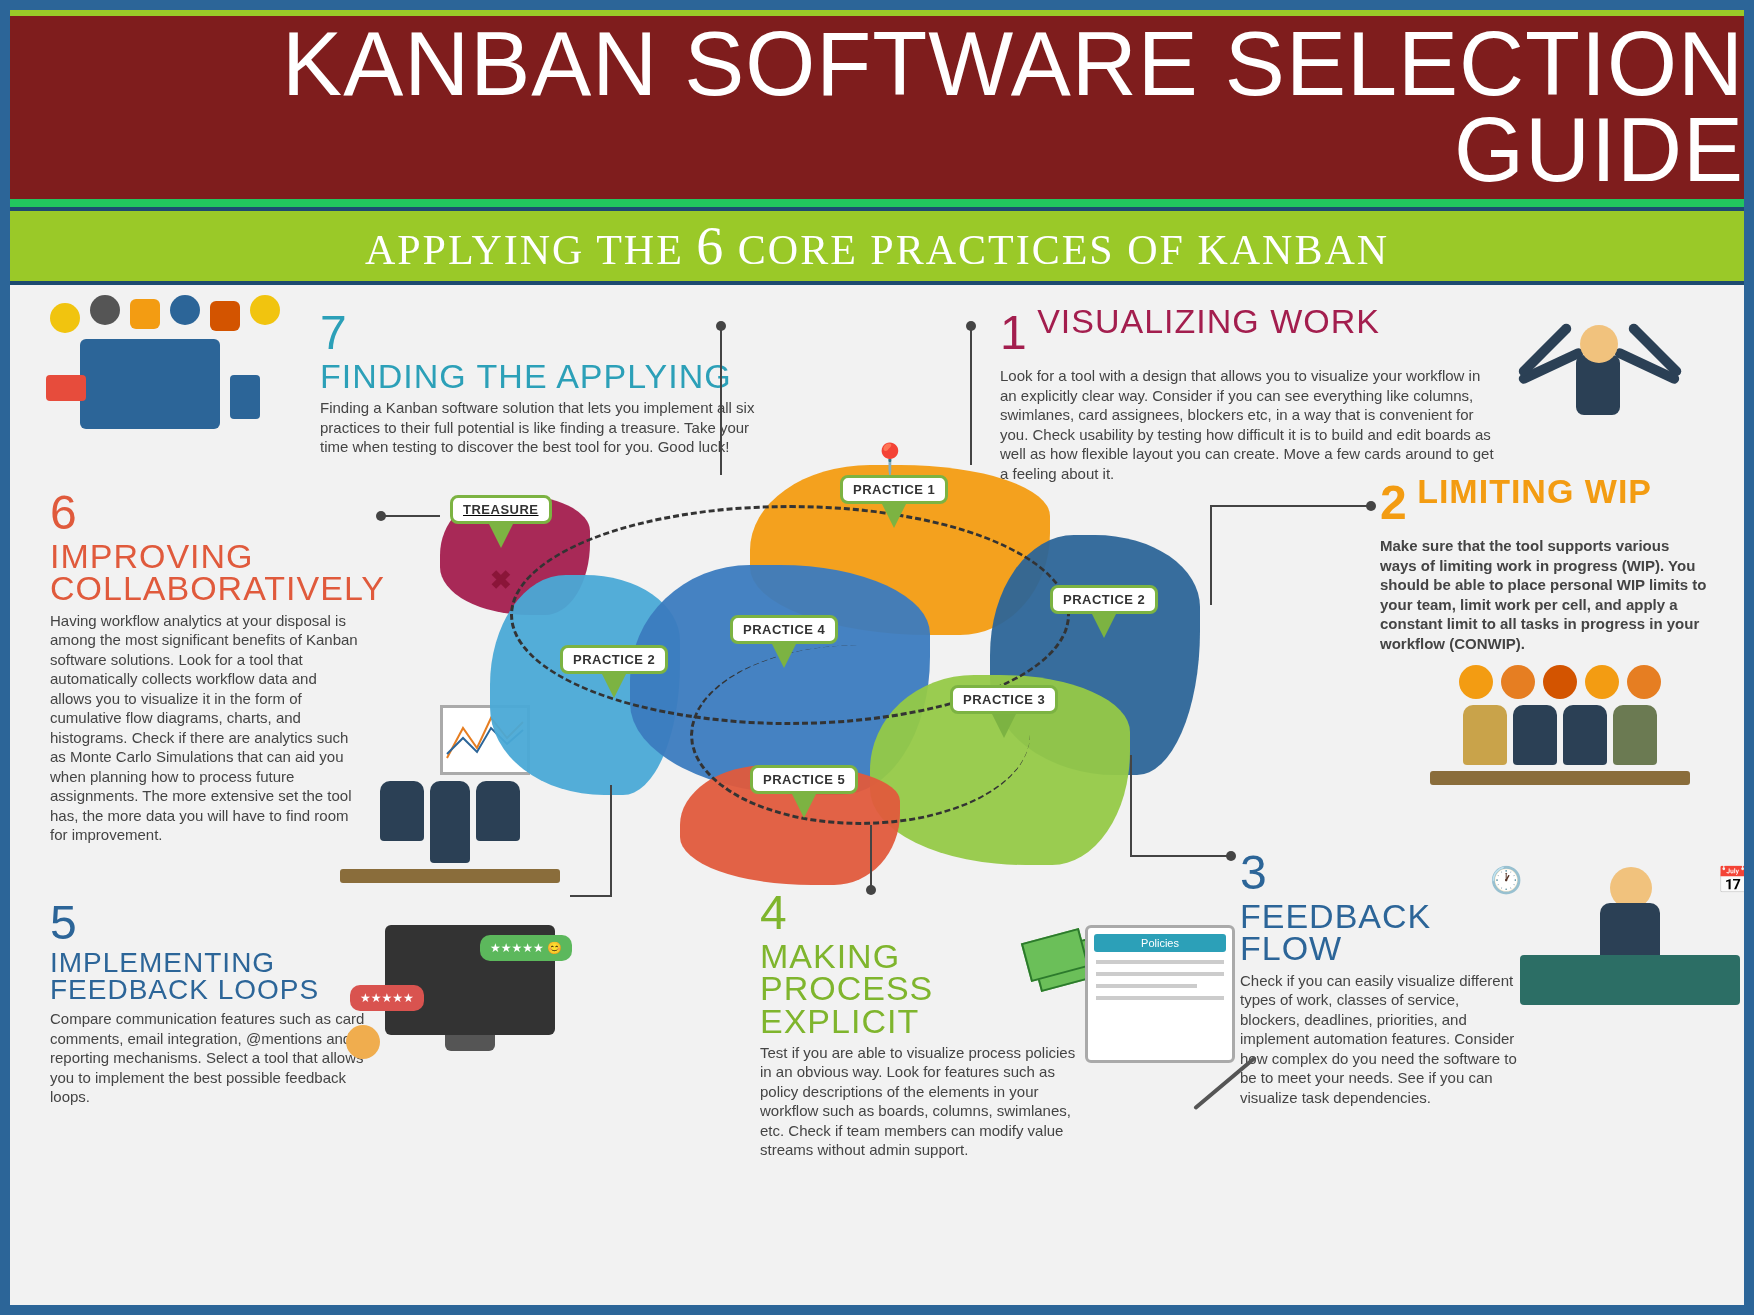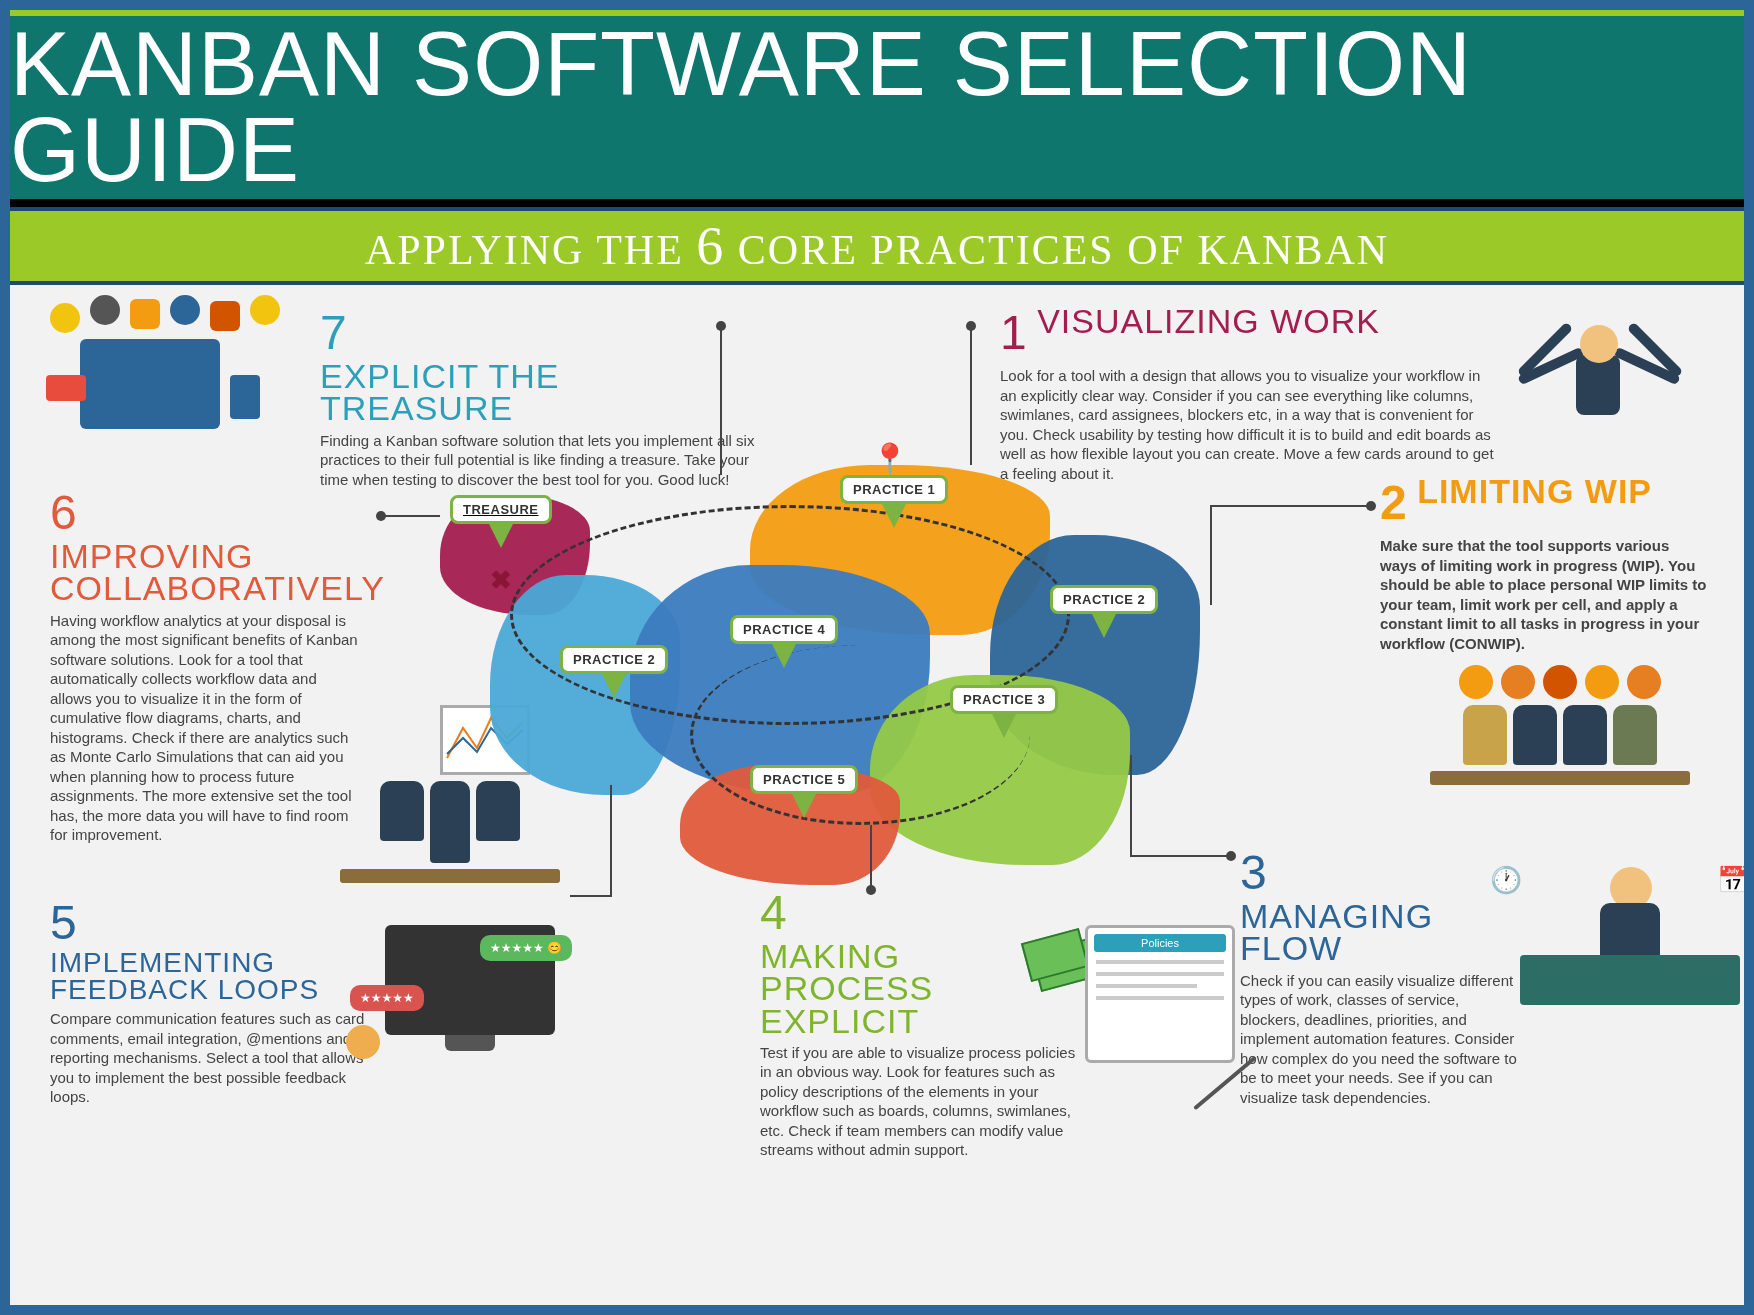--- a/index.html
+++ b/index.html
@@ -1,21 +1,21 @@
 <!DOCTYPE html>
 <html><head>
 <meta charset="utf-8">
 <style>
   * { margin:0; padding:0; box-sizing:border-box; }
   body { font-family: Arial, Helvetica, sans-serif; background:#fff; width:1754px; }
   .page { width:1754px; height:1315px; background:#f2f2f2; border:10px solid #2c6598; position:relative; overflow:hidden; }
   .page::before{content:"";position:absolute;top:0;left:0;right:0;height:6px;background:#9ac928;}
 
   
-  .hdr { background:#0f766e; text-align:left; padding:12px 0 6px; border-bottom:8px solid #000000;}
+  .hdr { background:#7f1d1d; text-align:right; padding:12px 0 6px; border-bottom:8px solid #22c55e;}
   .hdr h1{ font-family: Impact, 'Arial Black', sans-serif; font-size:90px; letter-spacing:1px; color:#fff; font-weight:400; line-height:0.95;}
   .sub-band{ background:#9ac928; text-align:center; padding:4px 0; border-top:4px solid #1d4a70;border-bottom:4px solid #1d4a70;}
   .sub-band h2{ font-family: Georgia, 'Times New Roman', serif; font-size:42px; color:#fff; font-weight:400; letter-spacing:2px;}
   .sub-band h2 .big6{ font-size:54px; }
 
   .blurb{ background:#3b3b3b; color:#fff; text-align:center; font-size:21px; padding:12px 170px; border-top:6px solid #e7e7e7; border-bottom:6px solid #e7e7e7;}
 
   .content{ position:relative; height:1040px;}
   .num{ font-family: Impact, 'Arial Black', sans-serif; font-size:48px; display:inline-block; vertical-align:top; margin-right:6px;}
   .ttl{ font-family: Impact, 'Arial Black', sans-serif; font-size:34px; letter-spacing:1px; line-height:0.95; display:inline-block;}
@@ -94,21 +94,21 @@
   <div class="sub-band">
     <h2>
       <span>APPLYING THE </span><span class="big6">6</span><span> CORE PRACTICES OF KANBAN</span>
     </h2>
   </div>
 
   <div class="content">
 
     <div class="sect c-teal" style="left:310px;top:20px;width:440px;">
       <span class="num">7</span>
-      <span class="ttl">EXPLICIT THE TREASURE</span>
+      <span class="ttl">FINDING THE APPLYING</span>
       <p>Finding a Kanban software solution that lets you implement all six practices to their full potential is like finding a treasure. Take your time when testing to discover the best tool for you. Good luck!</p>
     </div>
 
     <div class="sect c-maroon" style="left:990px;top:20px;width:500px;">
       <span class="num">1</span>
       <span class="ttl">VISUALIZING WORK</span>
       <p>Look for a tool with a design that allows you to visualize your workflow in an explicitly clear way. Consider if you can see everything like columns, swimlanes, card assignees, blockers etc, in a way that is convenient for you. Check usability by testing how difficult it is to build and edit boards as well as how flexible layout you can create. Move a few cards around to get a feeling about it.</p>
     </div>
     <div class="illus" style="left:1510px;top:20px;width:170px;height:170px;">
       <div class="runner">
@@ -138,21 +138,21 @@
           <span class="person" style="background:#c9a34a;"></span>
           <span class="person" style="background:#2b4055;"></span>
           <span class="person" style="background:#2b4055;"></span>
           <span class="person" style="background:#6b7a52;"></span>
         </div>
       <div class="table"></div>
     </div>
 
     <div class="sect c-blue" style="left:1230px;top:560px;width:280px;">
       <span class="num">3</span>
-      <span class="ttl">MANAGING FLOW</span>
+      <span class="ttl">FEEDBACK FLOW</span>
       <p>Check if you can easily visualize different types of work, classes of service, blockers, deadlines, priorities, and implement automation features. Consider how complex do you need the software to be to meet your needs. See if you can visualize task dependencies.</p>
     </div>
     <div class="illus" style="left:1510px;top:580px;width:220px;height:160px;">
       <div style="position:absolute;left:-30px;top:0;font-size:26px;">🕐</div>
       <div style="position:absolute;right:-10px;top:0;font-size:26px;">📅</div>
       <div class="desk-guy">
           <div class="head"></div>
           <div class="body"></div>
           <div class="desk"></div>
         </div>

